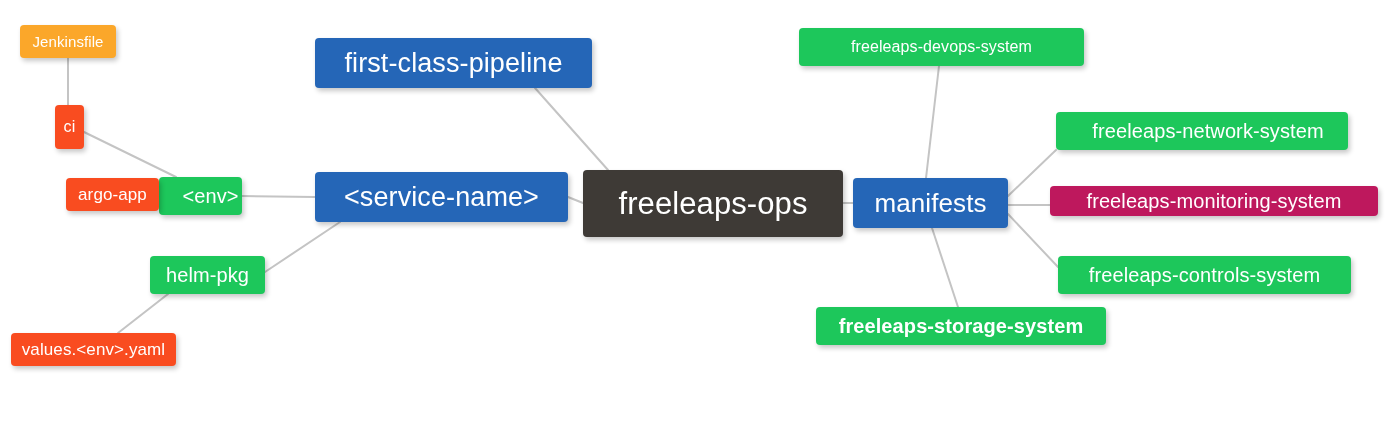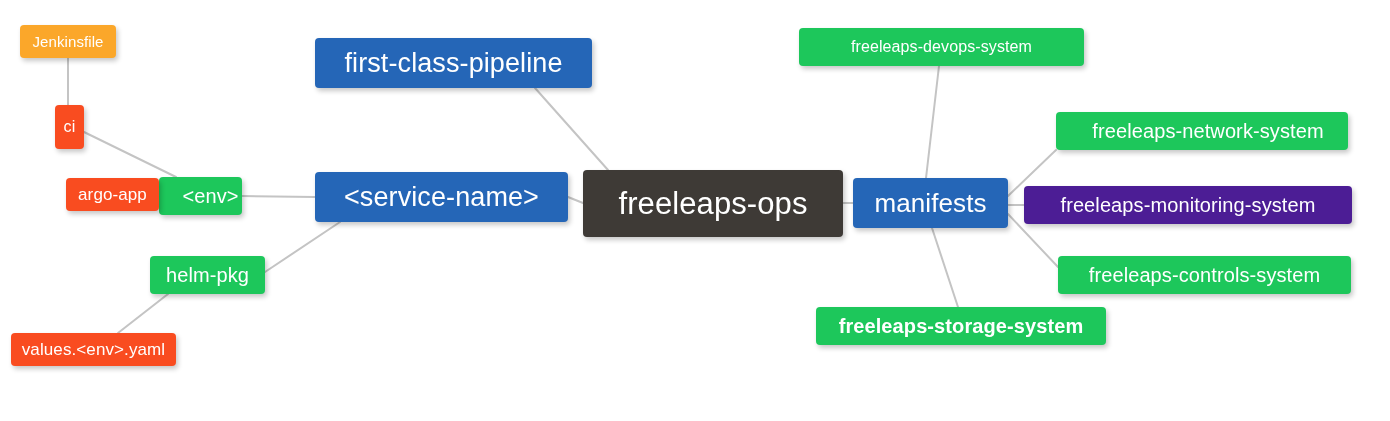--- a/index.html
+++ b/index.html
@@ -86,21 +86,21 @@
       </div>
       <div class="node" style="left: 150px; top: 256px; width: 115px; height: 38px; background: rgb(29, 199, 91); font-size: 20px;">
         <span class="node-label">helm-pkg</span>
       </div>
       <div class="node" style="left: 799px; top: 28px; width: 285px; height: 38px; background: rgb(29, 199, 91); font-size: 16px;">
         <span class="node-label">freeleaps-devops-system</span>
       </div>
       <div class="node" style="left: 1056px; top: 112px; width: 292px; height: 38px; background: rgb(29, 199, 91); font-size: 20px; padding-left: 12px;">
         <span class="node-label">freeleaps-network-system</span>
       </div>
-      <div class="node" style="left: 1024px; top: 186px; width: 328px; height: 38px; background: #4c1d95; font-size: 20px;">
+      <div class="node" style="left: 1050px; top: 186px; width: 328px; height: 30px; background: #be185d; font-size: 20px;">
         <span class="node-label">freeleaps-monitoring-system</span>
       </div>
       <div class="node" style="left: 1058px; top: 256px; width: 293px; height: 38px; background: rgb(29, 199, 91); font-size: 20px;">
         <span class="node-label">freeleaps-controls-system</span>
       </div>
       <div class="node" style="left: 816px; top: 307px; width: 290px; height: 38px; background: rgb(29, 199, 91); font-size: 20px; font-weight: bold;">
         <span class="node-label">freeleaps-storage-system</span>
       </div>
       <div class="node" style="left: 20px; top: 25px; width: 96px; height: 33px; background: rgb(251, 167, 42); font-size: 15px;">
         <span class="node-label">Jenkinsfile</span>

